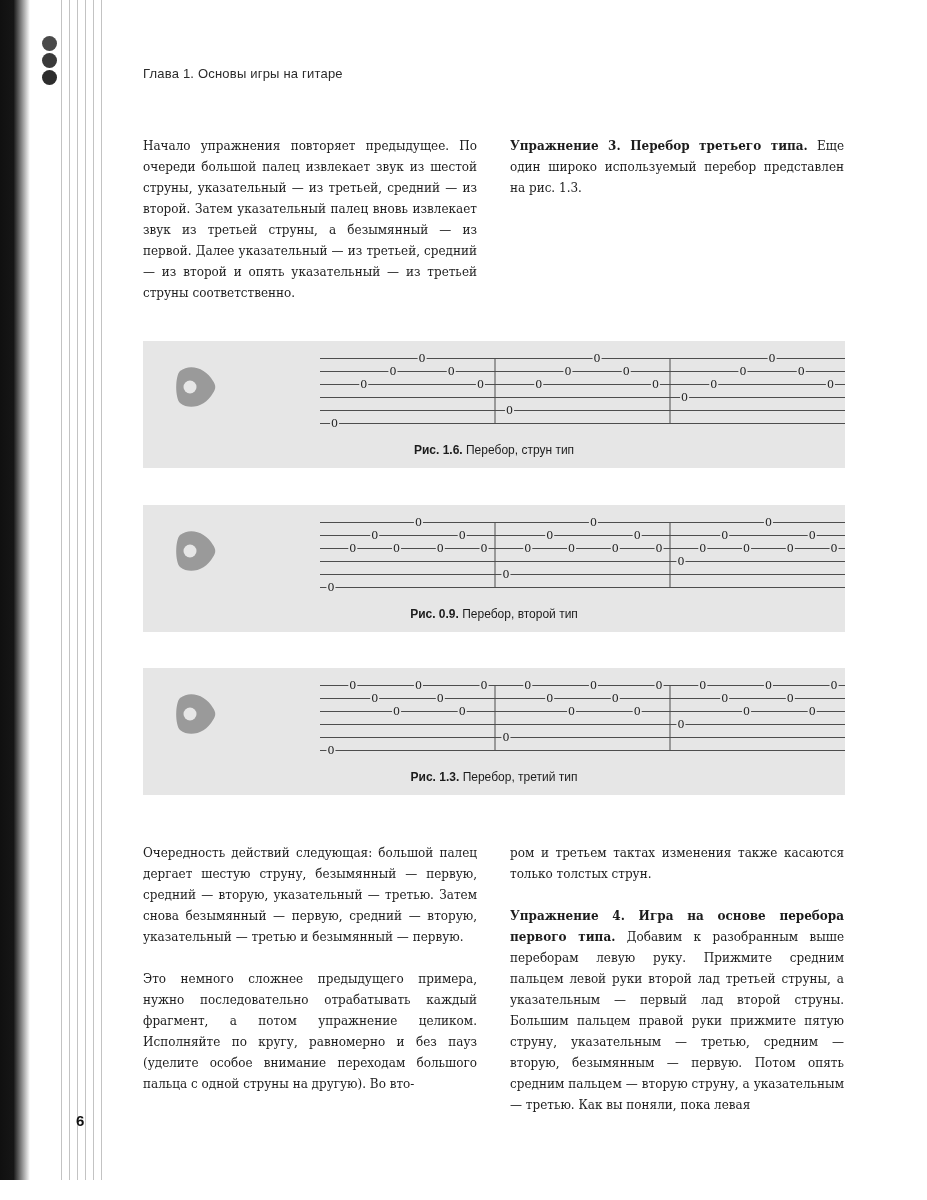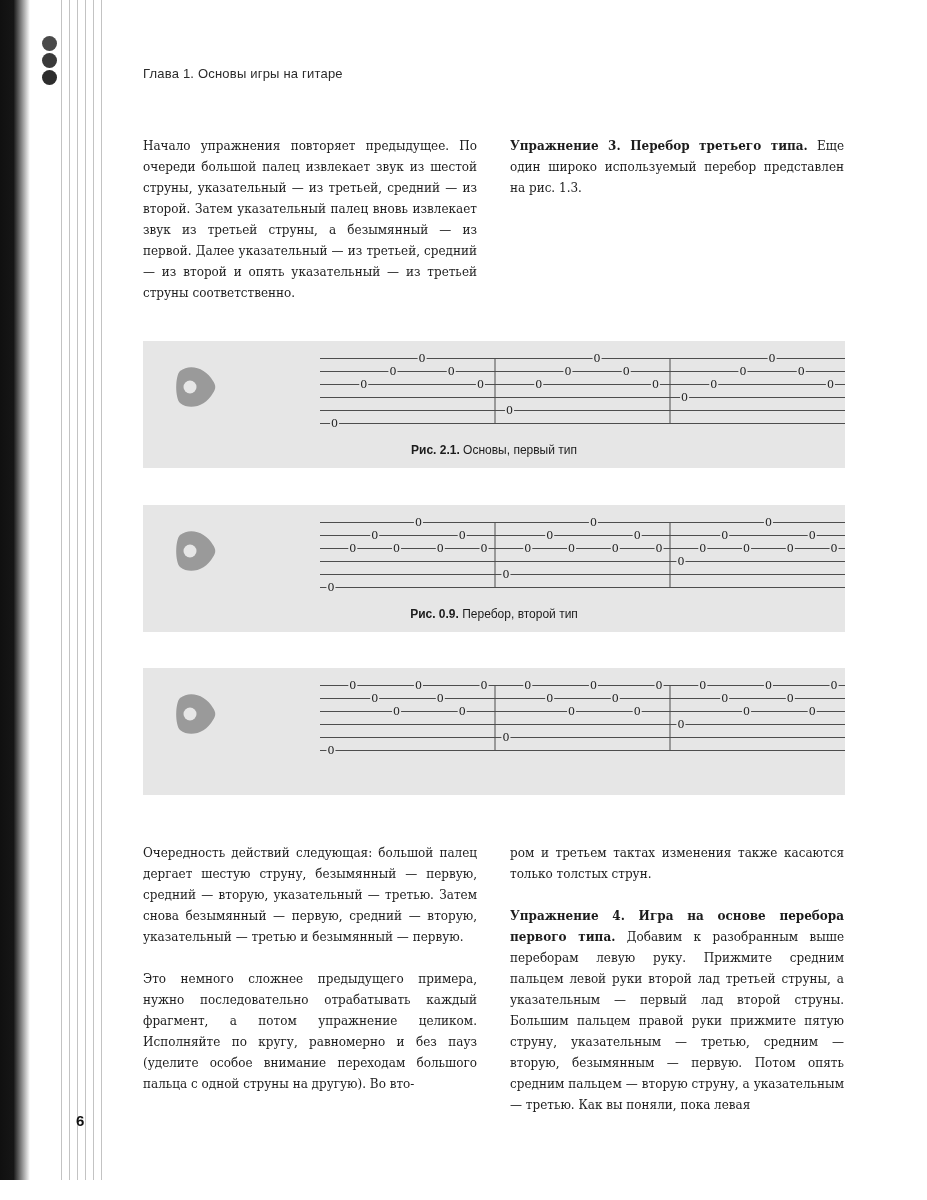--- a/index.html
+++ b/index.html
@@ -121,21 +121,21 @@
         <text x="393.75" y="29.8" text-anchor="middle" font-size="11" font-family="DejaVu Serif, serif" fill="#222222">0</text>
         <rect x="418.4166666666667" y="7.5" width="9" height="11" fill="#e6e6e6"></rect>
         <text x="422.9166666666667" y="16.8" text-anchor="middle" font-size="11" font-family="DejaVu Serif, serif" fill="#222222">0</text>
         <rect x="447.5833333333333" y="-5.5" width="9" height="11" fill="#e6e6e6"></rect>
         <text x="452.0833333333333" y="3.8" text-anchor="middle" font-size="11" font-family="DejaVu Serif, serif" fill="#222222">0</text>
         <rect x="476.75" y="7.5" width="9" height="11" fill="#e6e6e6"></rect>
         <text x="481.25" y="16.8" text-anchor="middle" font-size="11" font-family="DejaVu Serif, serif" fill="#222222">0</text>
         <rect x="505.91666666666663" y="20.5" width="9" height="11" fill="#e6e6e6"></rect>
         <text x="510.41666666666663" y="29.8" text-anchor="middle" font-size="11" font-family="DejaVu Serif, serif" fill="#222222">0</text>
       </svg>
-    <div class="fig-caption"><span class="cap-label">Рис. 2.1.</span><span> Основы, первый тип</span></div>
+    <div class="fig-caption"><span class="cap-label">Рис. 1.6.</span><span> Перебор, струн тип</span></div>
   </div>
 
   <div class="figure-box fig2">
     <svg class="pick" width="46" height="52" viewBox="0 0 46 52">
       <path d="M7 10 C 17 2, 33 7, 40 20 C 43 24.5, 43 27.5, 40 32 C 33 45, 17 50, 7 42 C 2 37, 2 15, 7 10 Z" fill="#9a9a9a"></path>
       <circle cx="17" cy="26" r="6.5" fill="#e6e6e6"></circle>
     </svg>
     <svg class="tabstaff tabwrap" width="525" height="86" viewBox="0 -7 525 79">
         <line x1="0" y1="0" x2="525" y2="0" stroke="#4d4d4d" stroke-width="1"></line>
         <line x1="0" y1="13" x2="525" y2="13" stroke="#4d4d4d" stroke-width="1"></line>
@@ -253,20 +253,21 @@
         <text x="426.5625" y="29.8" text-anchor="middle" font-size="11" font-family="DejaVu Serif, serif" fill="#222222">0</text>
         <rect x="443.9375" y="-5.5" width="9" height="11" fill="#e6e6e6"></rect>
         <text x="448.4375" y="3.8" text-anchor="middle" font-size="11" font-family="DejaVu Serif, serif" fill="#222222">0</text>
         <rect x="465.8125" y="7.5" width="9" height="11" fill="#e6e6e6"></rect>
         <text x="470.3125" y="16.8" text-anchor="middle" font-size="11" font-family="DejaVu Serif, serif" fill="#222222">0</text>
         <rect x="487.6875" y="20.5" width="9" height="11" fill="#e6e6e6"></rect>
         <text x="492.1875" y="29.8" text-anchor="middle" font-size="11" font-family="DejaVu Serif, serif" fill="#222222">0</text>
         <rect x="509.5625" y="-5.5" width="9" height="11" fill="#e6e6e6"></rect>
         <text x="514.0625" y="3.8" text-anchor="middle" font-size="11" font-family="DejaVu Serif, serif" fill="#222222">0</text>
       </svg>
+    <div class="fig-caption"><span class="cap-label">Рис. 1.3.</span><span> Перебор, третий тип</span></div>
   </div>
 
   <div class="text-row bottom-row">
     <div class="col">
       <p>Очередность действий следующая: большой палец дергает шестую струну, безымянный — первую, средний — вторую, указательный — третью. Затем снова безымянный — первую, средний — вторую, указательный — третью и безымянный — первую.</p>
       <p>Это немного сложнее предыдущего примера, нужно последовательно отрабатывать каждый фрагмент, а потом упражнение целиком. Исполняйте по кругу, равномерно и без пауз (уделите особое внимание переходам большого пальца с одной струны на другую). Во вто-</p>
     </div>
     <div class="col">
       <p>ром и третьем тактах изменения также касаются только толстых струн.</p>
       <p><span class="lead">Упражнение 4. Игра на основе перебора первого типа.</span><span> Добавим к разобранным выше переборам левую руку. Прижмите средним пальцем левой руки второй лад третьей струны, а указательным — первый лад второй струны. Большим пальцем правой руки прижмите пятую струну, указательным — третью, средним — вторую, безымянным — первую. Потом опять средним пальцем — вторую струну, а указательным — третью. Как вы поняли, пока левая</span></p>

